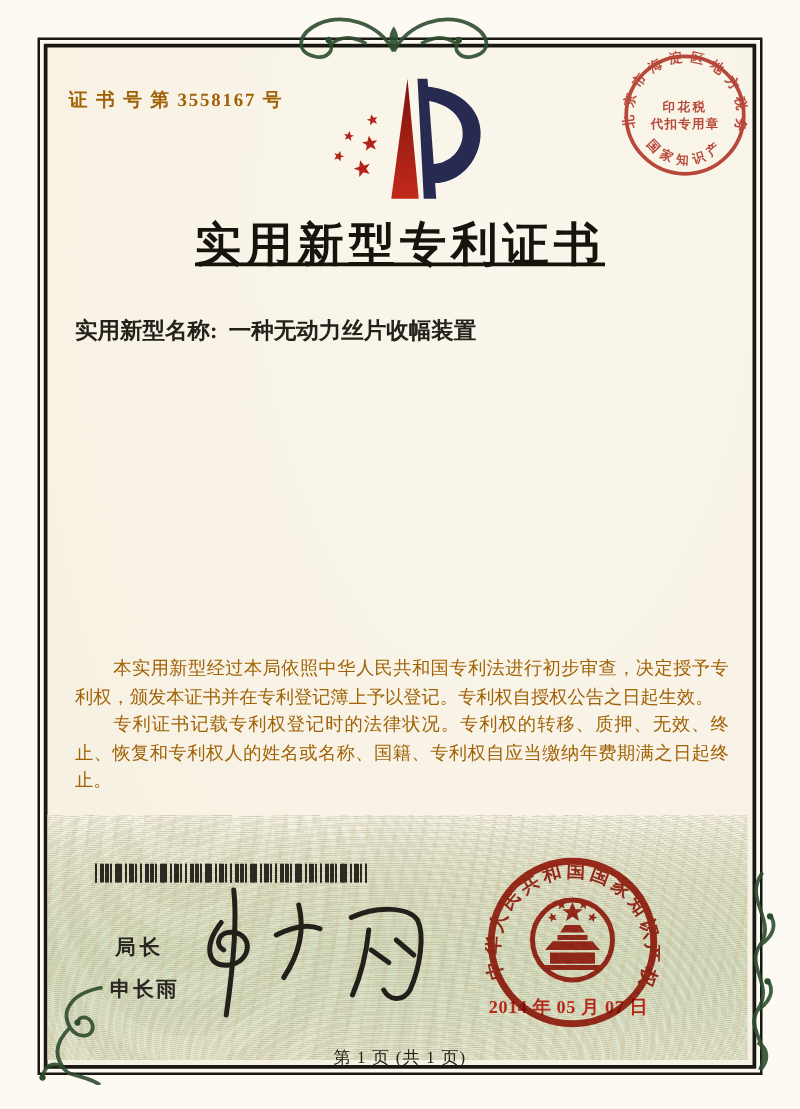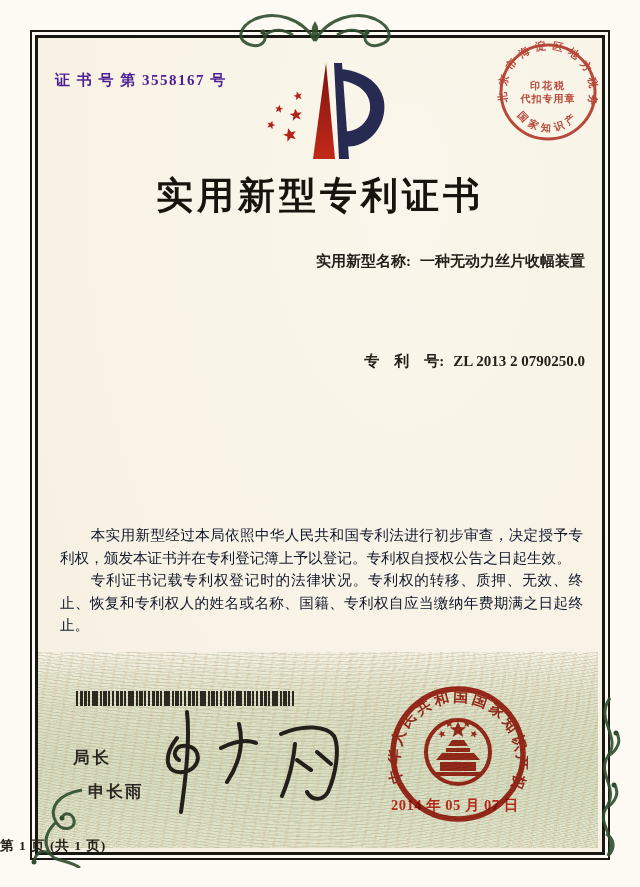--- a/index.html
+++ b/index.html
@@ -9,39 +9,39 @@
   .frame-inner{position:absolute;left:3px;top:3px;right:3px;bottom:3px;border:3px solid #1a1812;
     background:radial-gradient(ellipse at 65% 18%, #faf6eb 0%, #f7f2e4 70%, #f4efdf 100%);}
   
   .band{position:absolute;left:38px;top:652px;width:560px;height:196px;z-index:2;
     background:
       repeating-radial-gradient(120% 80% at 50% 135%, rgba(96,128,88,.16) 0 2px, rgba(0,0,0,0) 2px 6px),
       repeating-radial-gradient(140% 90% at 20% -40%, rgba(146,136,84,.13) 0 2px, rgba(0,0,0,0) 2px 7px),
       repeating-linear-gradient(100deg, rgba(209,122,48,.08) 0 3px, transparent 3px 11px),
       linear-gradient(180deg,#f6f2e6 0%,#e9e8d4 12%,#e0e1c8 28%,#d9dec2 55%,#dce0c6 80%,#e4e4cd 100%);}
   .abs{position:absolute;z-index:3;}
-  .cert-no{left:55px;top:71px;font-size:15px;font-weight:600;letter-spacing:1.5px;color:#4c1d95;}
-  .title{left:0;right:0;top:171px;text-align:center;font-size:37px;font-weight:700;letter-spacing:4px;color:#17140e;}
-  .field{left:60px;width:525px;font-size:15px;font-weight:600;color:#24211b;white-space:nowrap;text-align:right;}
+  .cert-no{left:55px;top:71px;font-size:15px;font-weight:600;letter-spacing:1.5px;color:#a16207;}
+  .title{left:0;right:0;top:171px;text-align:center;font-size:37px;font-weight:700;letter-spacing:4px;color:#17140e;text-decoration:underline;}
+  .field{left:60px;width:525px;font-size:18px;font-weight:600;color:#24211b;white-space:nowrap;}
   .field .val{margin-left:9px;}
-  .paras{left:60px;width:523px;top:524px;font-size:14.6px;line-height:22.5px;text-align:justify;color:#0f172a;}
+  .paras{left:60px;width:523px;top:524px;font-size:14.6px;line-height:22.5px;text-align:justify;color:#a16207;}
   .paras p{margin:0;text-indent:2.1em;font-weight:500;}
   .barcode{left:76px;top:691px;width:218px;height:15px;opacity:.88;
     background:
       repeating-linear-gradient(90deg,#14110c 0 2px,transparent 2px 4px),
       repeating-linear-gradient(90deg,#14110c 0 1px,transparent 1px 6px),
       repeating-linear-gradient(90deg,#14110c 0 2px,transparent 2px 9px);}
-  .director-title{left:73px;top:747px;font-size:16.5px;font-weight:700;letter-spacing:3px;color:#2a2722;}
+  .director-title{left:92px;top:747px;font-size:16.5px;font-weight:700;letter-spacing:3px;color:#2a2722;}
   .director-name{left:88px;top:781px;font-size:16.5px;font-weight:700;letter-spacing:2px;color:#2a2722;}
   .sig{left:135px;top:702px;width:215px;height:118px;}
   .main-seal{left:388px;top:684px;width:140px;height:140px;mix-blend-mode:multiply;opacity:.93;z-index:5;}
   .seal-date{left:391px;top:796px;width:150px;font-size:14.5px;font-weight:700;letter-spacing:.5px;color:#b32a1a;z-index:4;}
   .tax-stamp{left:496px;top:40px;width:104px;height:104px;mix-blend-mode:multiply;opacity:.9;}
   .logo{left:249px;top:59px;width:142px;height:105px;}
-  .footer-page{left:0;right:0;top:837px;font-size:13.5px;font-weight:700;letter-spacing:1px;color:#242118;}
+  .footer-page{left:0;right:0;top:837px;text-align:center;font-size:13.5px;font-weight:400;letter-spacing:1px;color:#242118;}
   .orn-top{left:207px;top:5px;width:216px;height:48px;z-index:4;}
   .orn-bl{left:24px;top:784px;width:64px;height:84px;z-index:4;}
   .orn-br{left:586px;top:696px;width:42px;height:166px;z-index:4;}
   .sr{position:absolute;width:1px;height:1px;overflow:hidden;clip:rect(0 0 0 0);}
 </style>
 </head>
 <body>
 
 <div class="page">
 
@@ -86,23 +86,20 @@
     <text x="52" y="62" text-anchor="middle" font-size="10" letter-spacing="1" fill="#b5372a" font-weight="700">代扣专用章</text>
     <text font-size="10" fill="#b5372a" font-weight="700">
       <textPath href="#arcBotS" startOffset="4" textLength="96" lengthAdjust="spacing">国家知识产权局</textPath>
     </text>
   </svg>
 
   <div class="abs title">实用新型专利证书</div>
 
   <div class="abs field" style="top:252px">
     <span>实用新型名称:</span><span class="val">一种无动力丝片收幅装置</span>
-  </div>
-  <div class="abs field" style="top:352px">
-    <span>专　利　号:</span><span class="val">ZL 2013 2 0790250.0</span>
   </div>
 
   <div class="abs paras">
     <p>本实用新型经过本局依照中华人民共和国专利法进行初步审查，决定授予专利权，颁发本证书并在专利登记簿上予以登记。专利权自授权公告之日起生效。</p>
     <p>专利证书记载专利权登记时的法律状况。专利权的转移、质押、无效、终止、恢复和专利权人的姓名或名称、国籍、专利权自应当缴纳年费期满之日起终止。</p>
   </div>
 
   <div class="abs barcode"></div>
 
   <div class="abs director-title">局长</div>

